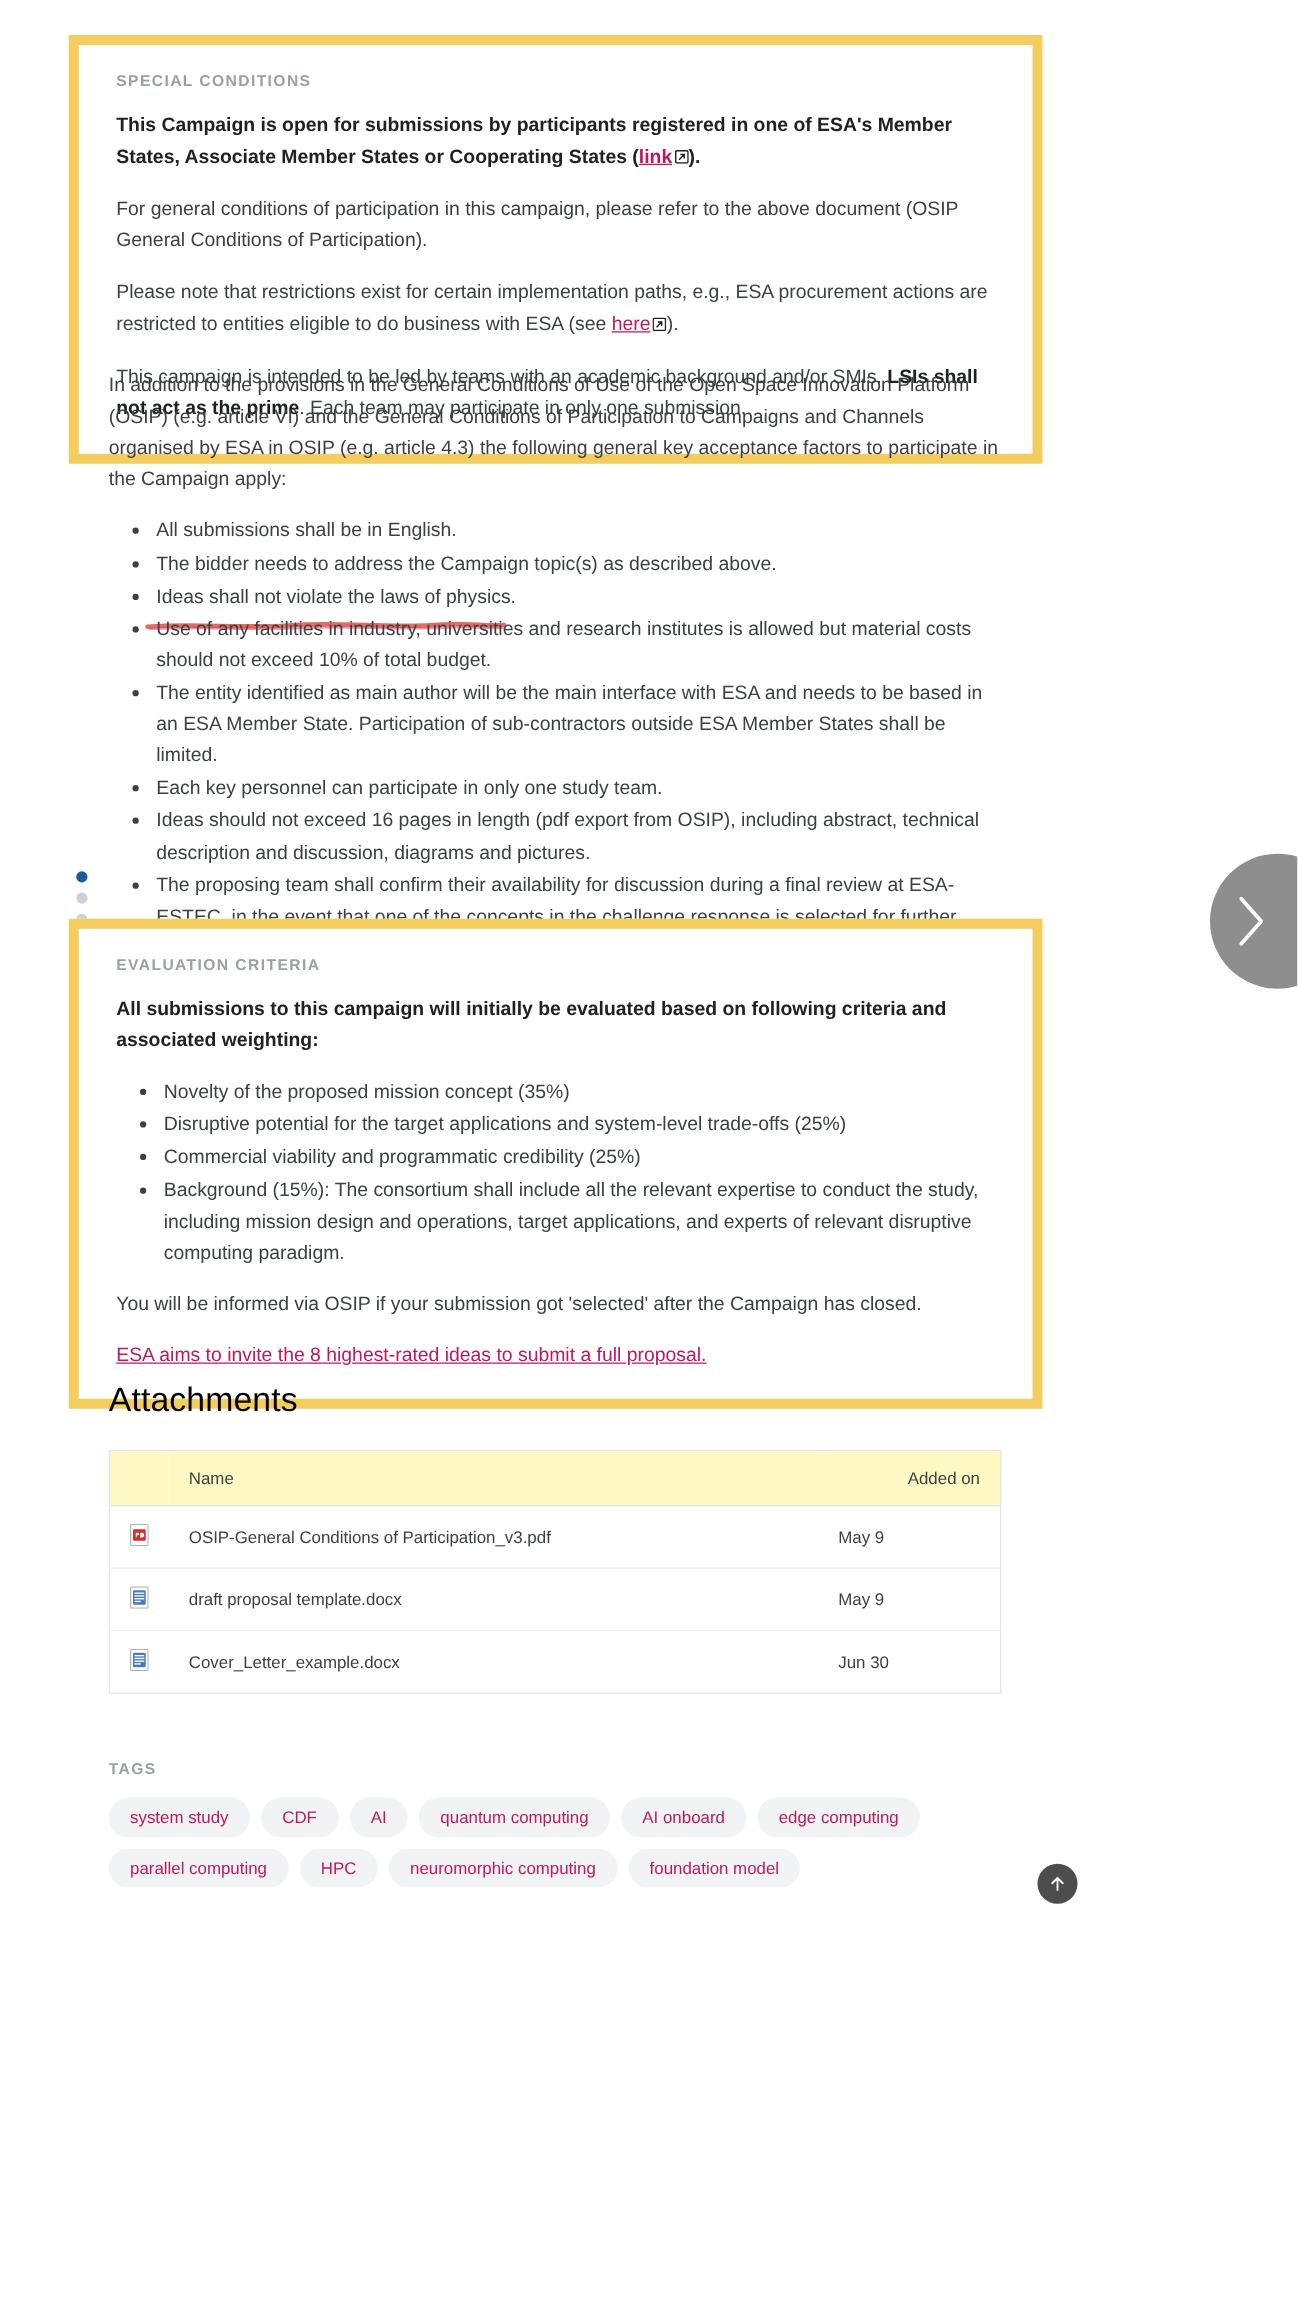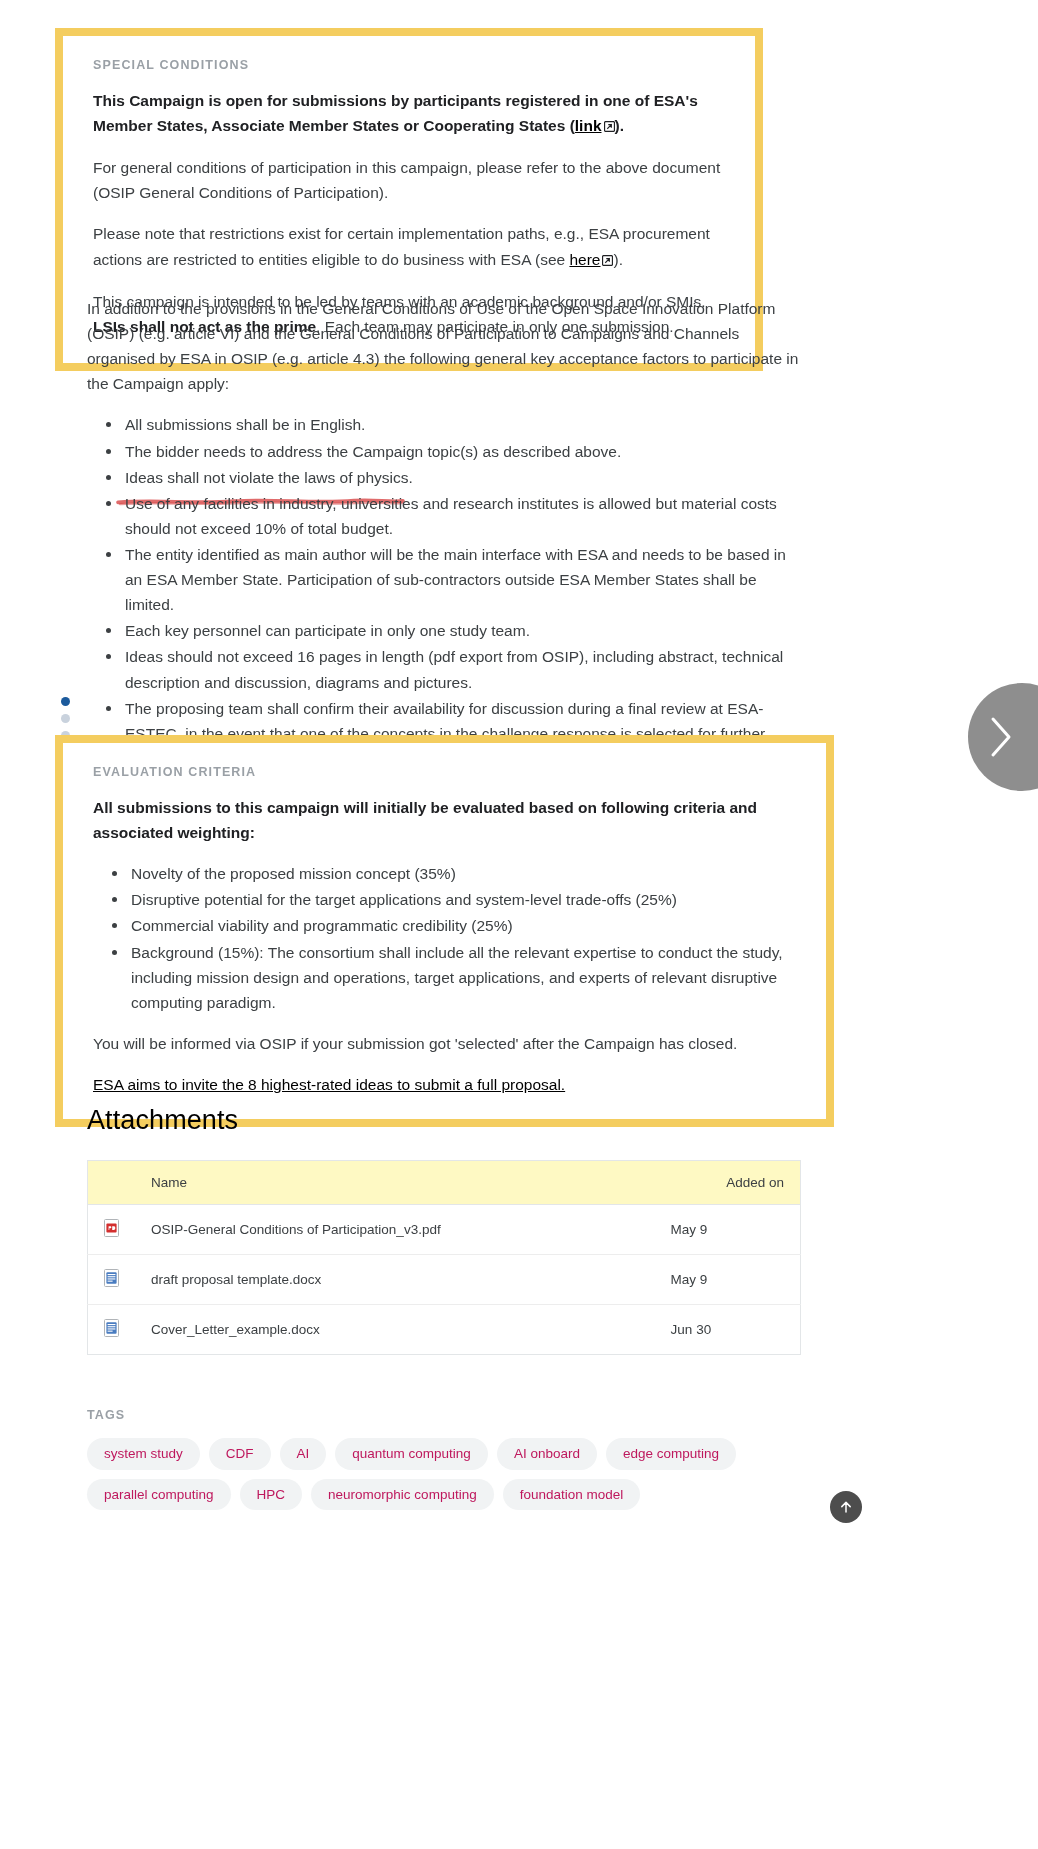--- a/index.html
+++ b/index.html
@@ -49,40 +49,40 @@
   ul.bullets > li::before {
     content: "";
     position: absolute;
     left: -17px;
     top: 10px;
     width: 5px; height: 5px;
     border-radius: 50%;
     background: #3c4043;
   }
   a.inline-link {
-    color: #000000;
+    color: #be185d;
   }
   .extlink-icon {
     display: inline-block;
     vertical-align: -1px;
     margin-left: 2px;
   }
 
   
   .hl-box {
     position: absolute;
     background: #ffffff;
     border: 8px solid #f4cd5f;
     padding: 22px 26px 8px 30px;
   }
 
   
   #special-conditions {
     left: 55px; top: 28px;
-    width: 708px;
+    width: 779px;
   }
 
   
   #general-block {
     position: absolute;
     left: 87px; top: 296px;
     width: 714px;
   }
 
   

